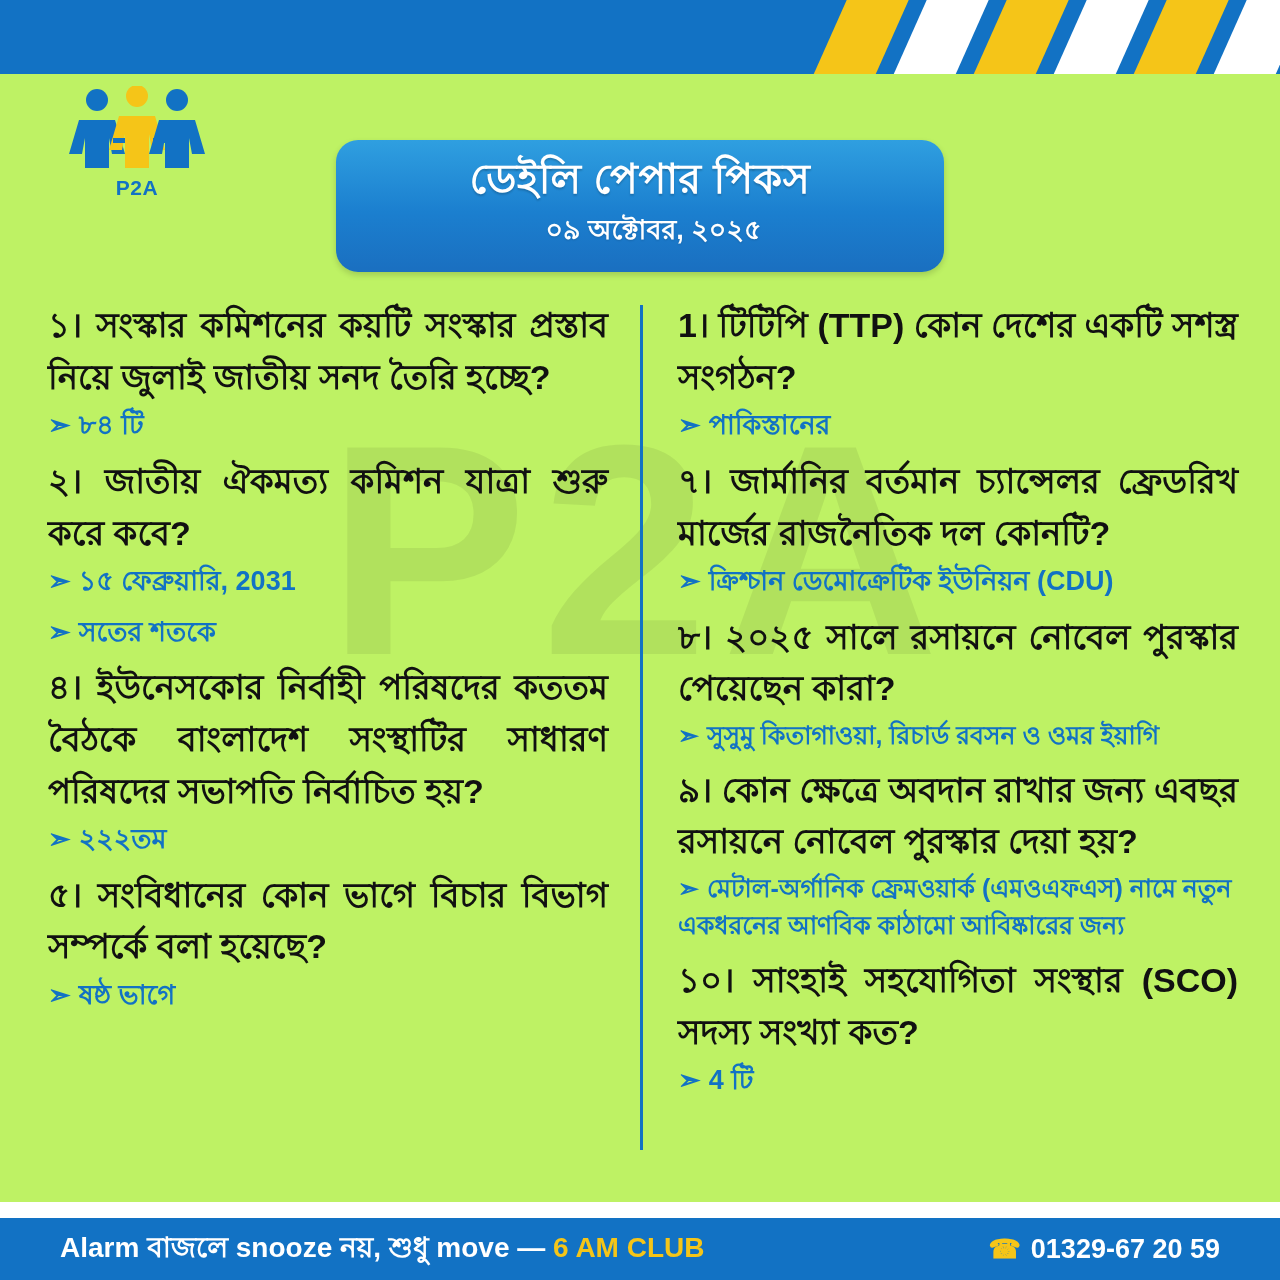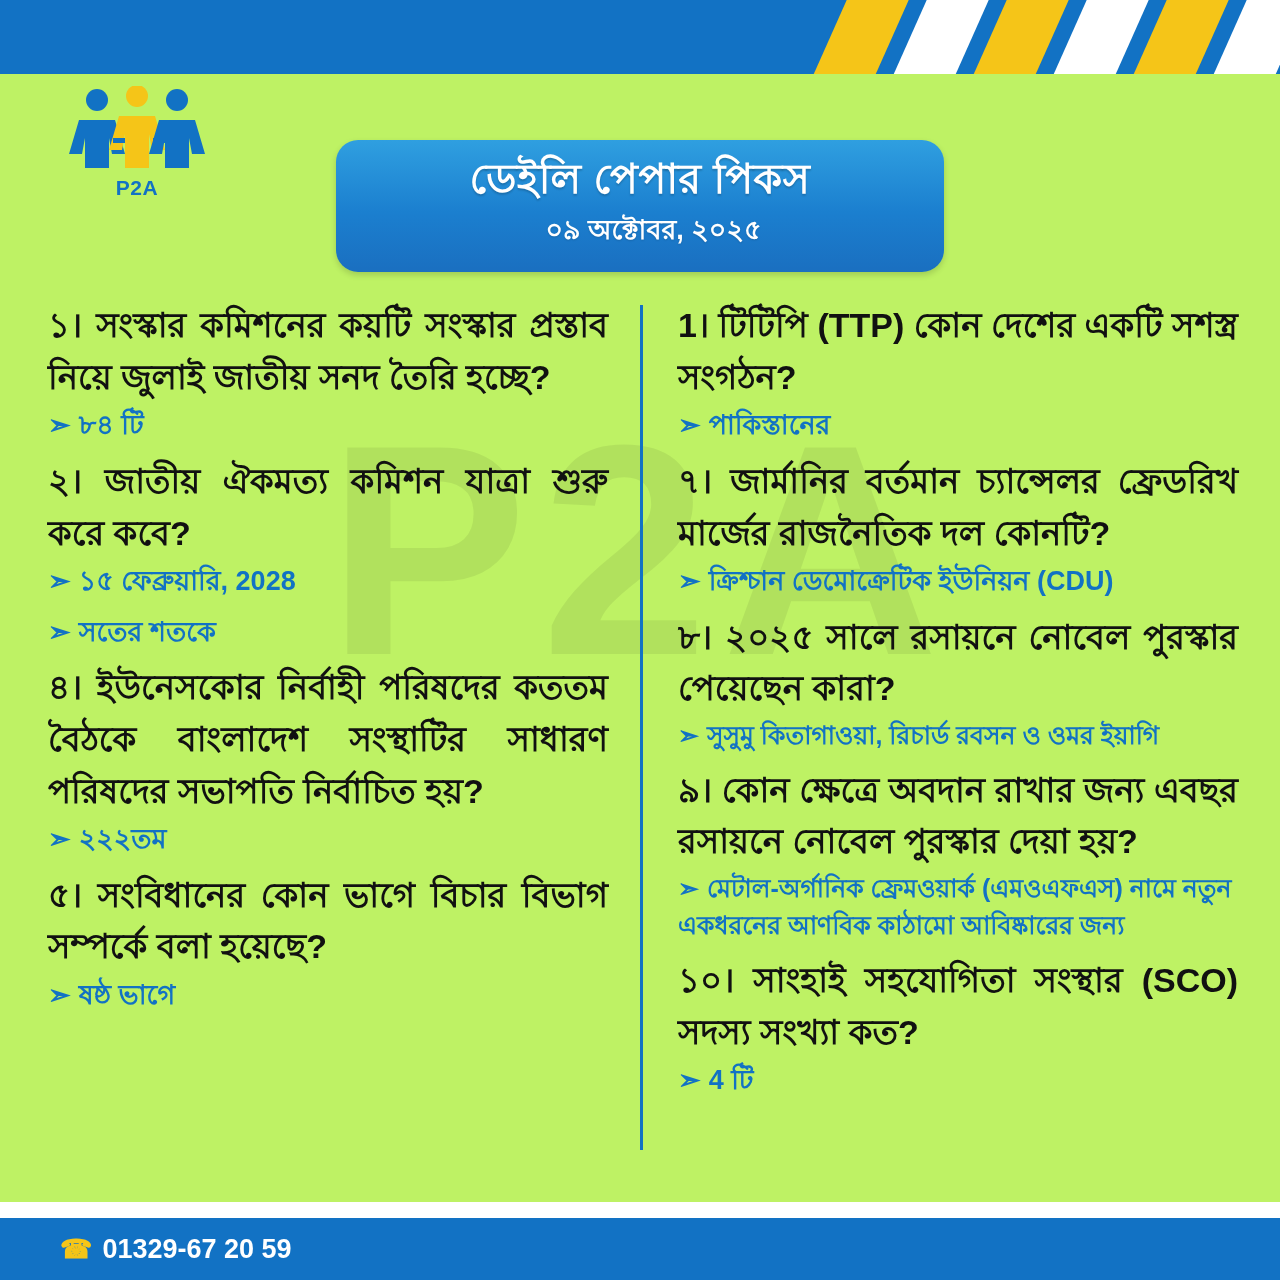--- a/index.html
+++ b/index.html
@@ -251,21 +251,21 @@
 
     <div class="col left">
 
       <div class="qa">
         <p class="question">১। সংস্কার কমিশনের কয়টি সংস্কার প্রস্তাব নিয়ে জুলাই জাতীয় সনদ তৈরি হচ্ছে?</p>
         <p class="answer"><span class="arrow">➣</span><span>৮৪ টি</span></p>
       </div>
 
       <div class="qa">
         <p class="question">২। জাতীয় ঐকমত্য কমিশন যাত্রা শুরু করে কবে?</p>
-        <p class="answer"><span class="arrow">➣</span><span>১৫ ফেব্রুয়ারি, 2028</span></p>
+        <p class="answer"><span class="arrow">➣</span><span>১৫ ফেব্রুয়ারি, 2031</span></p>
       </div>
 
       <div class="qa">
         <p class="answer"><span class="arrow">➣</span><span>সতের শতকে</span></p>
       </div>
 
       <div class="qa">
         <p class="question">৪। ইউনেসকোর নির্বাহী পরিষদের কততম বৈঠকে বাংলাদেশ সংস্থাটির সাধারণ পরিষদের সভাপতি নির্বাচিত হয়?</p>
         <p class="answer"><span class="arrow">➣</span><span>২২২তম</span></p>
       </div>
@@ -303,19 +303,20 @@
         <p class="question">১০। সাংহাই সহযোগিতা সংস্থার (SCO) সদস্য সংখ্যা কত?</p>
         <p class="answer"><span class="arrow">➣</span><span>4 টি</span></p>
       </div>
 
     </div>
   </div>
 
   <div class="bottom-band"></div>
   <div class="bottom-white-gap"></div>
   <div class="bottom-inner">
+    <div class="footer-left"><span>Alarm বাজলে snooze নয়, শুধু move — </span><span class="club">6 AM CLUB</span></div>
     <div class="footer-right">
       <span class="phone-icon">☎</span>
       <span>01329-67 20 59</span>
     </div>
   </div>
 
 </div>
 
 </body></html>

